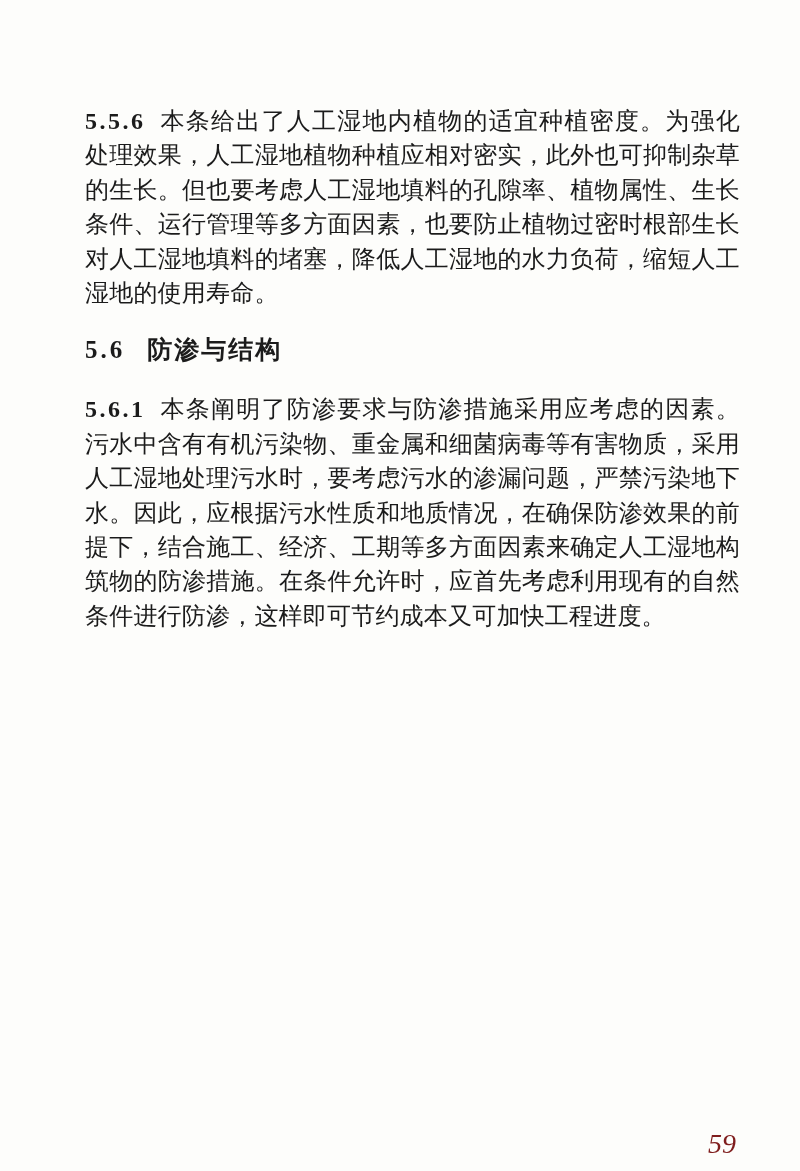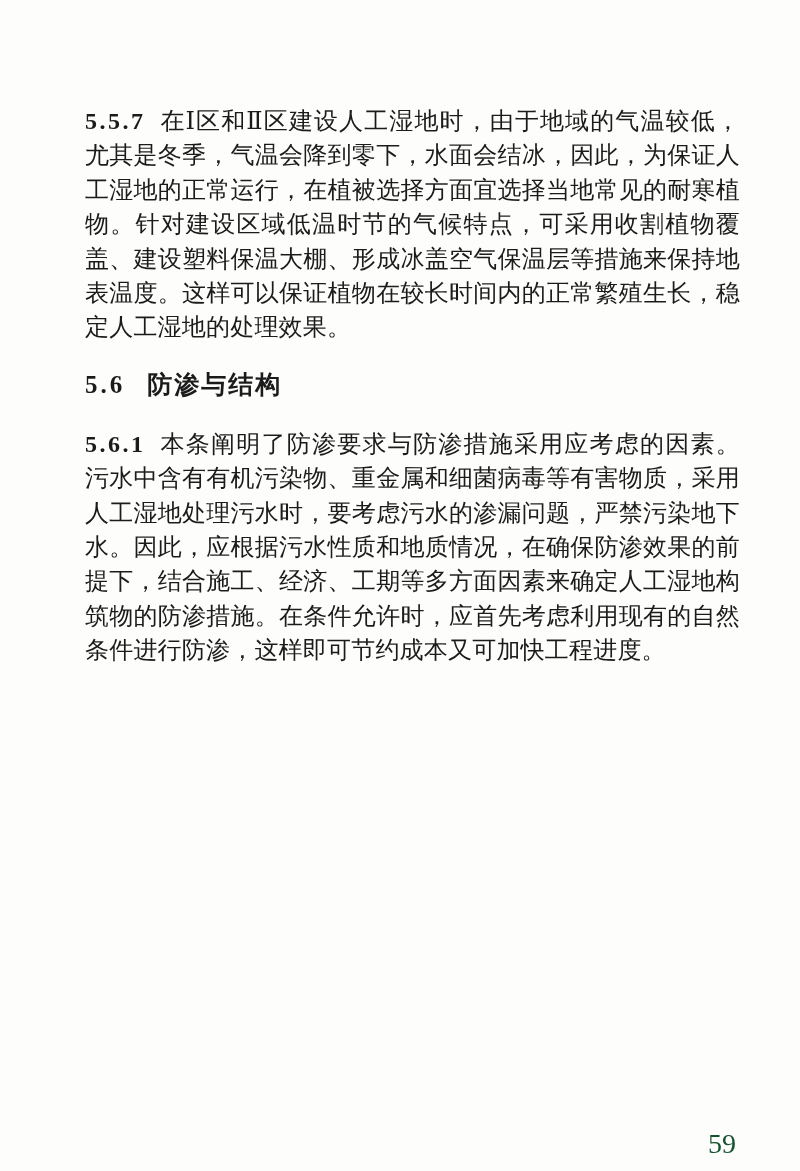--- a/index.html
+++ b/index.html
@@ -50,33 +50,34 @@
     margin-right: 22px;
   }
   .heading-title {
     letter-spacing: 2px;
   }
   .page-number {
     position: absolute;
     top: 1128px;
     right: 64px;
     font-size: 28px;
-    color: #14532d;
+    font-style: italic;
+    color: #7f1d1d;
     font-family: "Liberation Serif", "DejaVu Serif", serif;
   }
 </style>
 </head>
 <body>
 
 <div class="page">
   <div class="text-block">
 
 
+    <p class="clause"><span class="clause-number">5.5.6</span><span>本条给出了人工湿地内植物的适宜种植密度。为强化处理效果，人工湿地植物种植应相对密实，此外也可抑制杂草的生长。但也要考虑人工湿地填料的孔隙率、植物属性、生长条件、运行管理等多方面因素，也要防止植物过密时根部生长对人工湿地填料的堵塞，降低人工湿地的水力负荷，缩短人工湿地的使用寿命。</span></p>
 
-    <p class="clause"><span class="clause-number">5.5.7</span><span>在Ⅰ区和Ⅱ区建设人工湿地时，由于地域的气温较低，尤其是冬季，气温会降到零下，水面会结冰，因此，为保证人工湿地的正常运行，在植被选择方面宜选择当地常见的耐寒植物。针对建设区域低温时节的气候特点，可采用收割植物覆盖、建设塑料保温大棚、形成冰盖空气保温层等措施来保持地表温度。这样可以保证植物在较长时间内的正常繁殖生长，稳定人工湿地的处理效果。</span></p>
 
     <h2 class="section-heading"><span class="heading-number">5.6</span><span class="heading-title">防渗与结构</span></h2>
 
     <p class="clause"><span class="clause-number">5.6.1</span><span>本条阐明了防渗要求与防渗措施采用应考虑的因素。污水中含有有机污染物、重金属和细菌病毒等有害物质，采用人工湿地处理污水时，要考虑污水的渗漏问题，严禁污染地下水。因此，应根据污水性质和地质情况，在确保防渗效果的前提下，结合施工、经济、工期等多方面因素来确定人工湿地构筑物的防渗措施。在条件允许时，应首先考虑利用现有的自然条件进行防渗，这样即可节约成本又可加快工程进度。</span></p>
 
   </div>
 
   <div class="page-number">59</div>
 </div>
 

